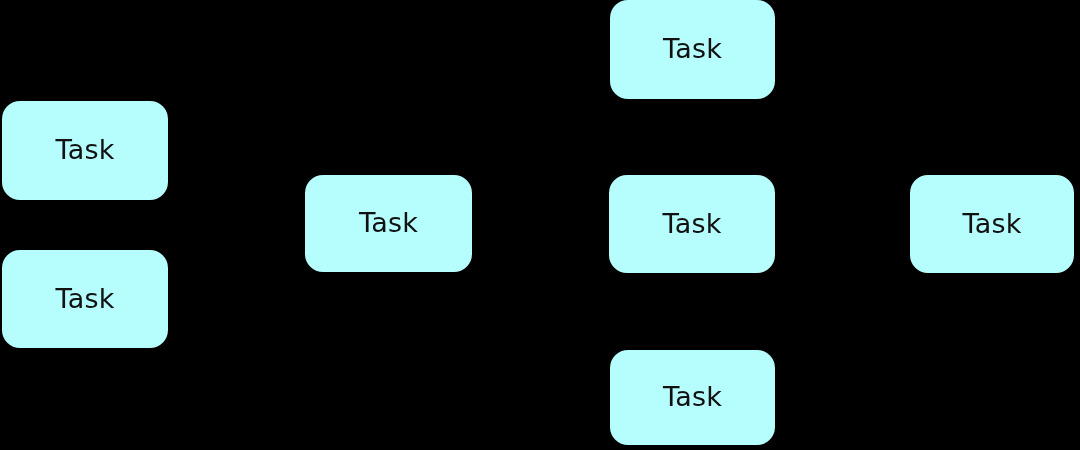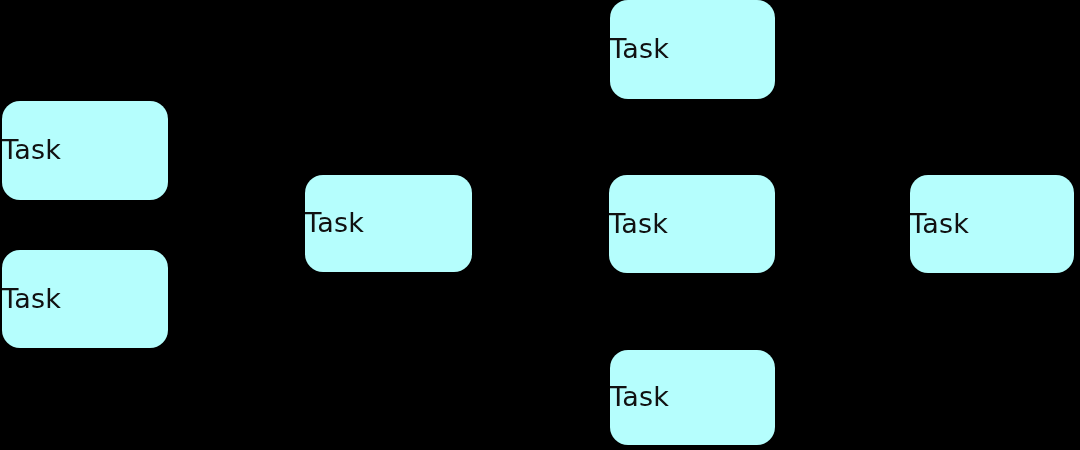--- a/index.html
+++ b/index.html
@@ -18,20 +18,21 @@
     position: relative;
     width: 1080px;
     height: 450px;
     background: #000000;
   }
   .task-node {
     position: absolute;
     box-sizing: border-box;
     display: flex;
     align-items: center;
+    justify-content: center;
     background: #b5fefd;
     border-radius: 18px;
     border: 0;
     color: #111111;
     font-family: "DejaVu Sans", sans-serif;
     font-size: 27px;
     font-weight: 400;
     letter-spacing: 0.2px;
     line-height: 1;
     user-select: none;

